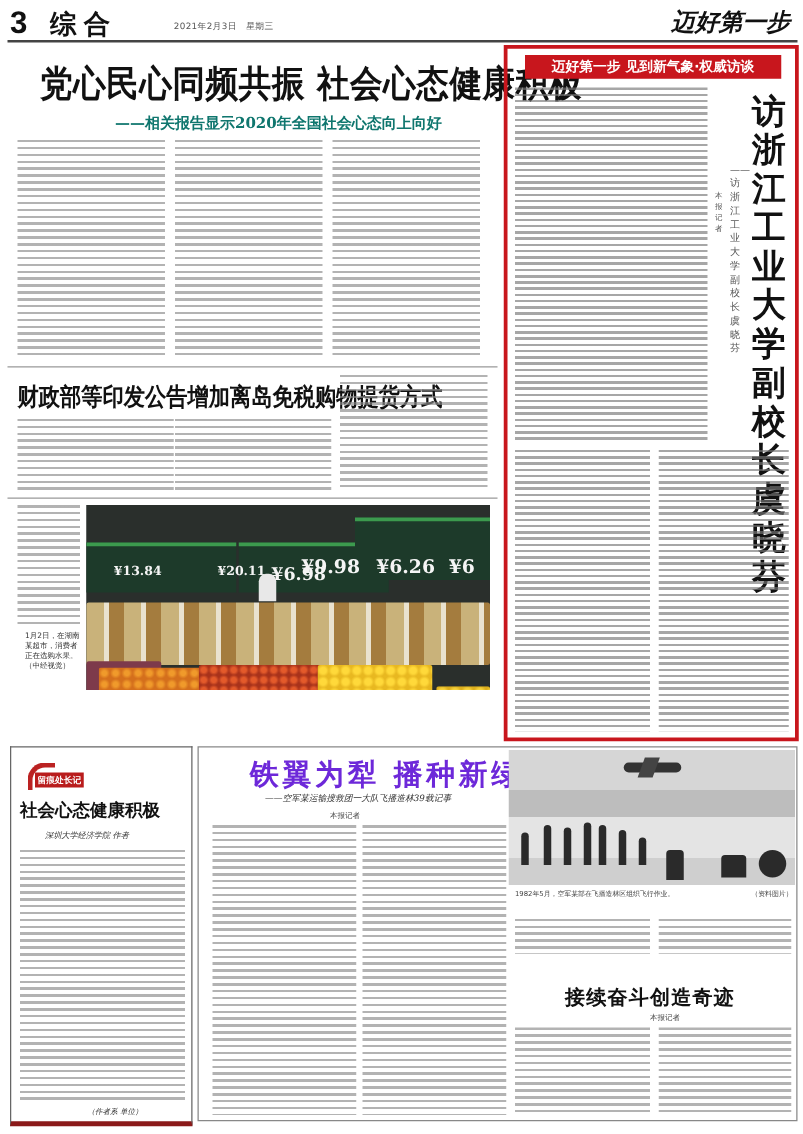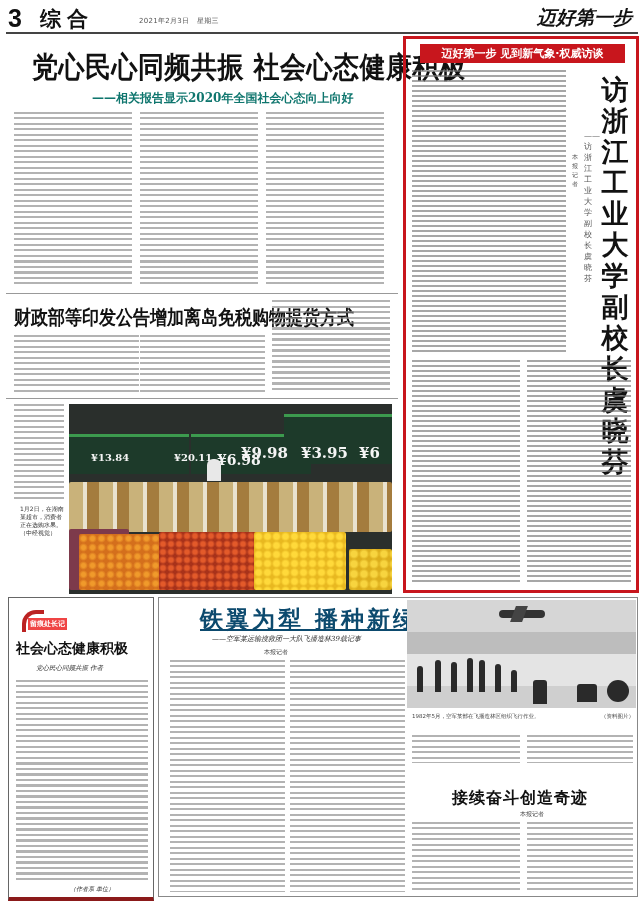--- a/index.html
+++ b/index.html
@@ -24,45 +24,45 @@
     background-image: repeating-linear-gradient(to bottom, #8a8a8a 0 2px, transparent 2px 5.5px);
     opacity: .65;
   }
   .txtcol.dense { background-image: repeating-linear-gradient(to bottom, #777 0 2px, transparent 2px 5px); }
 
   .hrule { height: 1px; background: #999; }
 
   .finance-title { left: 14px; top: 306px; font: bold 17px "DejaVu Sans", sans-serif; color: #111; transform: scaleY(1.15); }
 
   
-  .market-photo { left: 69px; top: 404px; width: 323px; height: 190px; overflow: hidden; background: #2a2f2c; }
+  .market-photo { left: 69px; top: 404px; width: 323px; height: 148px; overflow: hidden; background: #2a2f2c; }
   .shelf-bar { position: absolute; background: #1d3a2a; border-top: 3px solid #3c9a4e; }
   .price { position: absolute; color: #f5f5f5; font: bold 15px "DejaVu Serif", serif; }
   .fruit { position: absolute; border-radius: 2px; }
   .caption-left { left: 20px; top: 505px; width: 46px; font: 6px "DejaVu Sans", sans-serif; color: #333; line-height: 8px; }
 
   
   .red-box { left: 403px; top: 36px; width: 236px; height: 557px; border: 3px solid #c8161d; }
   .red-banner { left: 420px; top: 44px; width: 205px; height: 19px; background: #c8161d; color: #fff; font: bold 11px "DejaVu Sans", sans-serif; text-align: center; line-height: 19px; }
   .vert-title { left: 600px; top: 74px; width: 30px; font: bold 27px "DejaVu Sans", sans-serif; color: #111; line-height: 31px; text-align: center; word-break: break-all; }
   .vert-sub { left: 584px; top: 130px; width: 10px; font: 8px "DejaVu Serif", serif; color: #555; line-height: 11px; word-break: break-all; }
   .vert-byline { left: 572px; top: 152px; width: 10px; font: 6px "DejaVu Serif", serif; color: #555; line-height: 9px; word-break: break-all; }
 
   
   .column-box { left: 8px; top: 597px; width: 146px; height: 304px; border: 1px solid #666; border-bottom: 4px solid #8b1a1a; }
   .column-logo { left: 22px; top: 606px; width: 128px; height: 26px; }
   .column-logo .swoosh { position: absolute; left: 0; top: 4px; width: 22px; height: 22px; border-left: 4px solid #b22; border-top: 4px solid #b22; border-radius: 14px 0 0 0; }
-  .column-logo .tag { position: absolute; left: 6px; top: 12px; font: bold 7px "DejaVu Sans", sans-serif; color: #fff; background: #ef4444; padding: 1px 2px; }
+  .column-logo .tag { position: absolute; left: 6px; top: 12px; font: bold 7px "DejaVu Sans", sans-serif; color: #fff; background: #b91c1c; padding: 1px 2px; }
   .column-title { left: 16px; top: 640px; font: bold 14px "DejaVu Sans", sans-serif; color: #111; }
   .column-byline { left: 36px; top: 664px; font: italic 6.5px "DejaVu Serif", serif; color: #333; }
   .column-sign { left: 70px; top: 885px; font: italic 6px "DejaVu Serif", serif; color: #333; }
 
   
   .feature-box { left: 158px; top: 597px; width: 480px; height: 300px; border: 1px solid #888; }
-  .feature-title { left: 200px; top: 604px; font: bold 23px "DejaVu Serif", serif; letter-spacing: 3px; color: #0c4a6e; text-decoration: underline; }
+  .feature-title { left: 200px; top: 604px; font: bold 23px "DejaVu Serif", serif; letter-spacing: 3px; color: #6d28d9; }
   .feature-sub { left: 212px; top: 634px; font: italic 7px "DejaVu Serif", serif; color: #333; }
   .feature-byline { left: 264px; top: 648px; font: 6px "DejaVu Serif", serif; color: #444; }
   .plane-photo { left: 407px; top: 600px; width: 229px; height: 108px; overflow: hidden; background: linear-gradient(#d6d6d6 0 30%, #bdbdbd 30% 50%, #e4e4e4 50% 80%, #cfcfcf 80%); }
   .plane { position: absolute; left: 92px; top: 10px; width: 46px; height: 8px; background: #333; border-radius: 4px; }
   .plane-wing { position: absolute; left: 106px; top: 6px; width: 12px; height: 16px; background: #444; transform: skewX(-20deg); }
   .person { position: absolute; width: 6px; background: #2a2a2a; border-radius: 3px 3px 0 0; }
   .photo-caption { left: 412px; top: 712px; width: 222px; font: 5.5px "DejaVu Sans", sans-serif; color: #444; line-height: 8px; }
   .second-title { left: 452px; top: 788px; font: bold 16px "DejaVu Sans", sans-serif; color: #111; letter-spacing: 1px; }
   .second-byline { left: 520px; top: 810px; font: 6px "DejaVu Serif", serif; color: #444; }
 </style>
@@ -92,21 +92,21 @@
 <div class="abs hrule" style="left:6px;top:398px;width:392px;"></div>
 
 <div class="abs market-photo">
   <div class="shelf-bar" style="left:0;top:30px;width:120px;height:40px;"></div>
   <div class="shelf-bar" style="left:122px;top:30px;width:120px;height:40px;"></div>
   <div class="shelf-bar" style="left:215px;top:10px;width:108px;height:50px;"></div>
   <span class="price" style="left:22px;top:48px;font-size:10px;">¥13.84</span>
   <span class="price" style="left:105px;top:48px;font-size:10px;">¥20.11</span>
   <span class="price" style="left:148px;top:48px;font-size:14px;">¥6.98</span>
   <span class="price" style="left:172px;top:40px;">¥9.98</span>
-  <span class="price" style="left:232px;top:40px;">¥3.95</span>
+  <span class="price" style="left:232px;top:40px;">¥6.26</span>
   <span class="price" style="left:290px;top:40px;">¥6</span>
   <div class="fruit" style="left:0;top:78px;width:323px;height:50px;background:repeating-linear-gradient(90deg,#c9b27a 0 14px,#e9e2cf 14px 18px,#a47c3e 18px 30px);"></div>
   <div class="fruit" style="left:0;top:125px;width:60px;height:61px;background:#7d3a4b;"></div>
   <div class="fruit" style="left:10px;top:130px;width:85px;height:56px;background:radial-gradient(circle,#f09a2b 30%,#d46f1c 70%);background-size:9px 9px;"></div>
   <div class="fruit" style="left:90px;top:128px;width:100px;height:58px;background:radial-gradient(circle,#e35a2a 35%,#a8321a 75%);background-size:8px 8px;"></div>
   <div class="fruit" style="left:185px;top:128px;width:92px;height:58px;background:radial-gradient(circle,#ffd93a 40%,#e8b820 75%);background-size:9px 9px;"></div>
   <div class="fruit" style="left:280px;top:145px;width:43px;height:41px;background:radial-gradient(circle,#f7d43f 40%,#dcae1c 75%);background-size:10px 10px;"></div>
   <div class="fruit" style="left:138px;top:55px;width:14px;height:22px;background:#e8e8e8;border-radius:6px 6px 0 0;"></div>
 </div>
 <div class="abs caption-left">
@@ -123,21 +123,21 @@
 <div class="abs txtcol dense" style="left:412px;top:70px;width:154px;height:285px;"></div>
 <div class="abs txtcol dense" style="left:412px;top:360px;width:108px;height:225px;"></div>
 <div class="abs txtcol dense" style="left:527px;top:360px;width:104px;height:225px;"></div>
 
 <div class="abs column-box"></div>
 <div class="abs column-logo">
   <div class="swoosh"></div>
   <span class="tag">留痕处长记</span>
 </div>
 <div class="abs column-title">社会心态健康积极</div>
-<div class="abs column-byline">党心民心同频共振 作者</div>
+<div class="abs column-byline">深圳大学经济学院 作者</div>
 <div class="abs txtcol" style="left:16px;top:680px;width:132px;height:200px;"></div>
 <div class="abs column-sign">（作者系 单位）</div>
 
 <div class="abs feature-box"></div>
 <div class="abs feature-title">铁翼为犁 播种新绿</div>
 <div class="abs feature-sub">——空军某运输搜救团一大队飞播造林39载记事</div>
 <div class="abs feature-byline">本报记者</div>
 <div class="abs plane-photo">
   <div class="plane"></div>
   <div class="plane-wing"></div>

